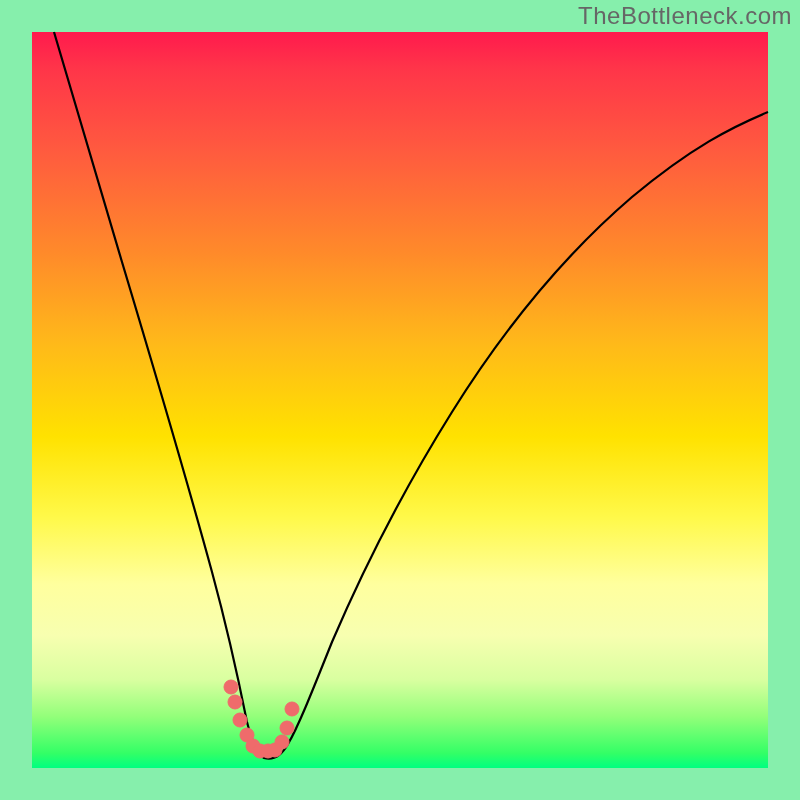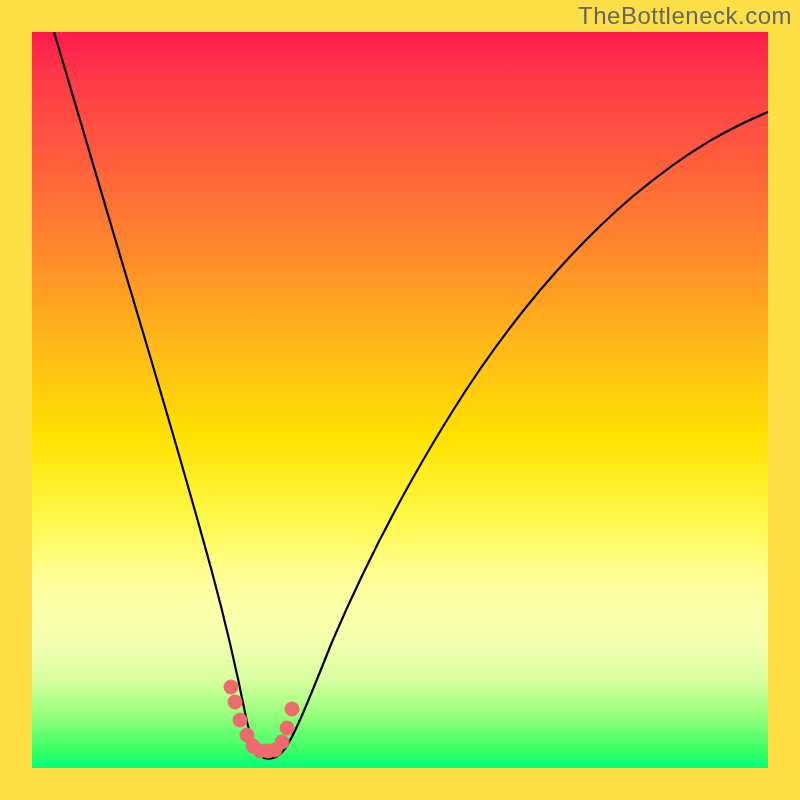--- a/index.html
+++ b/index.html
@@ -9,21 +9,21 @@
     height: 800px;
     background: #000;
     overflow: hidden;
   }
   .frame {
     position: absolute;
     left: 0;
     top: 0;
     width: 800px;
     height: 800px;
-    background: #fde047;
+    background: #86efac;
   }
   .plot-area {
     position: absolute;
     left: 32px;
     top: 32px;
     width: 736px;
     height: 736px;
     background: linear-gradient(
       to bottom,
       #ff1a4d 0%,

